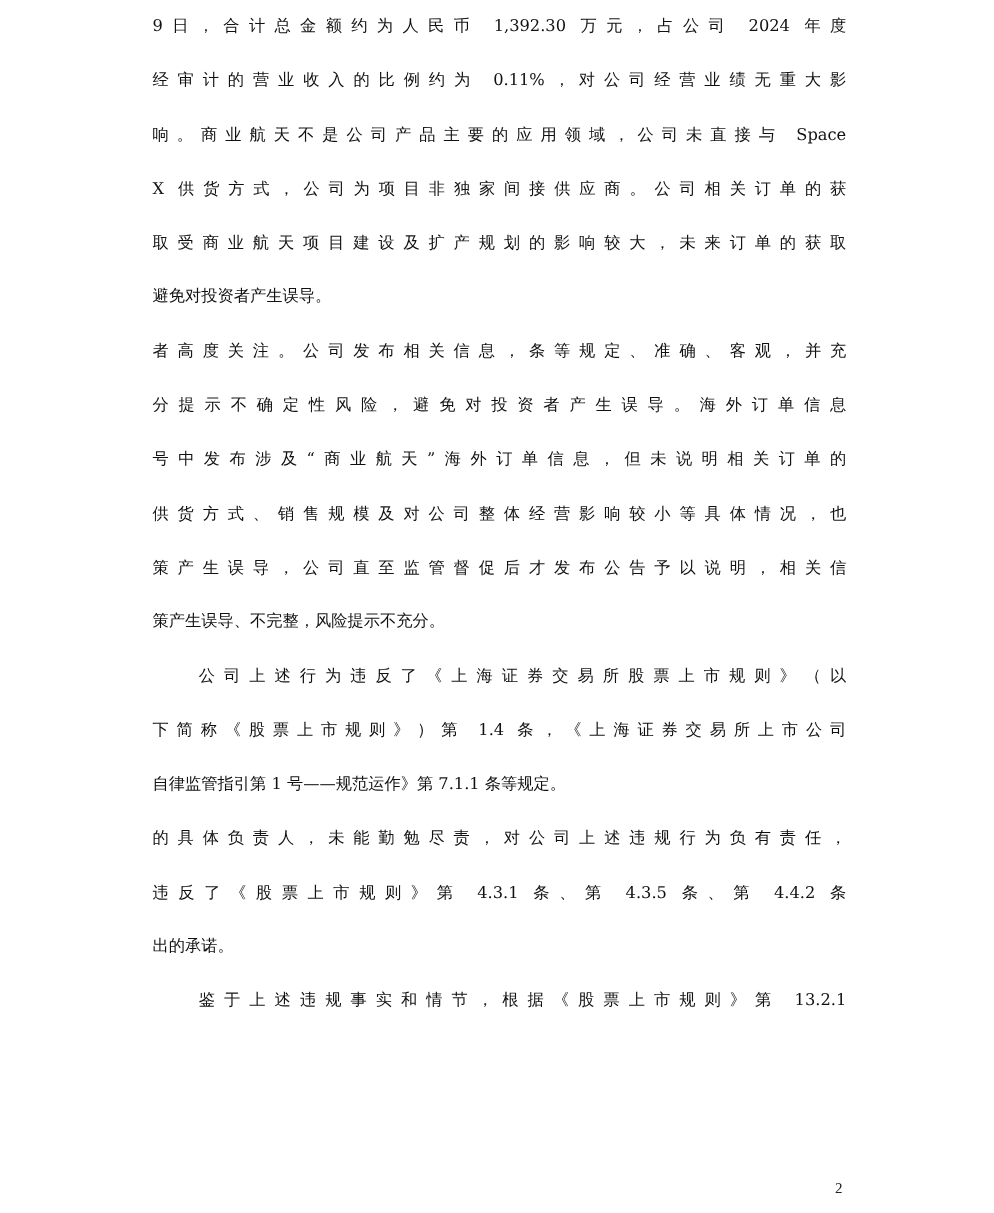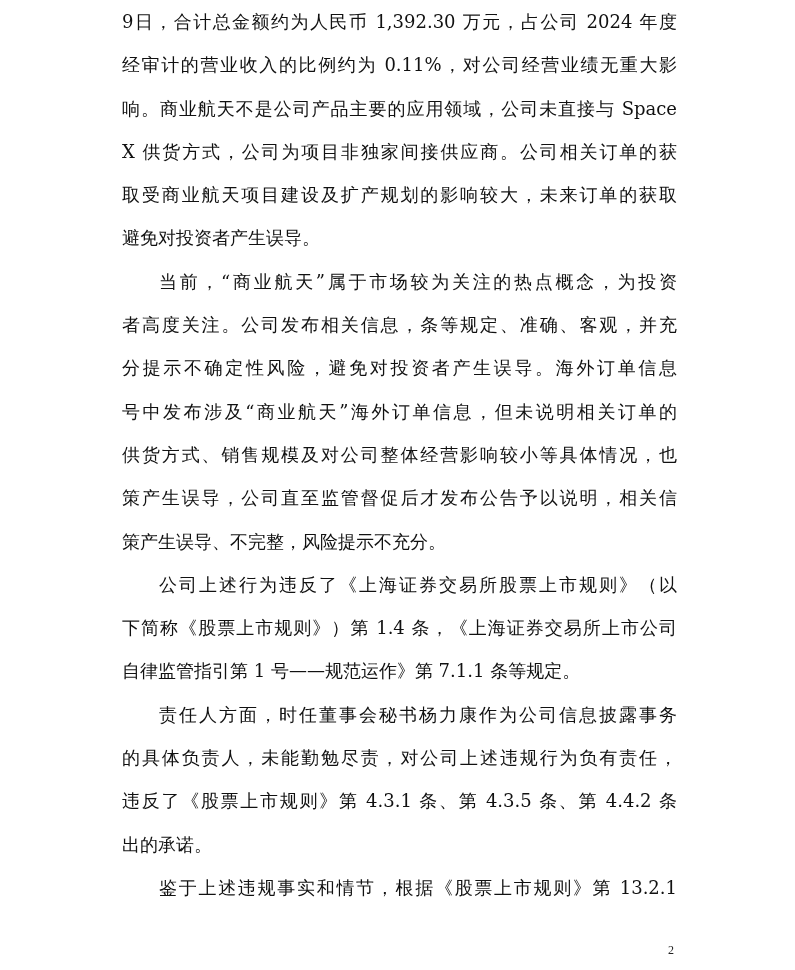--- a/index.html
+++ b/index.html
@@ -25,21 +25,21 @@
     }
     .content {
       position: absolute;
       left: 122px;
       top: 0px;
       width: 555px;
     }
     .line {
       height: 43.3px;
       line-height: 43.3px;
-      font-size: 18px;
+      font-size: 13px;
       white-space: nowrap;
       text-align: justify;
       text-align-last: justify;
       letter-spacing: 0px;
     }
     .line.last {
       text-align-last: left;
     }
     .line.indent {
       padding-left: 37px;
@@ -58,33 +58,31 @@
 
 <div class="page">
   <div class="content">
     <div class="line">9日，合计总金额约为人民币 1,392.30 万元，占公司 2024 年度</div>
     <div class="line">经审计的营业收入的比例约为 0.11%，对公司经营业绩无重大影</div>
     <div class="line">响。商业航天不是公司产品主要的应用领域，公司未直接与 Space</div>
     <div class="line">X 供货方式，公司为项目非独家间接供应商。公司相关订单的获</div>
     <div class="line">取受商业航天项目建设及扩产规划的影响较大，未来订单的获取</div>
     <div class="line last">避免对投资者产生误导。</div>
 
-    <div class="line indent">当前，“商业航天”属于市场较为关注的热点概念，为投资</div>
     <div class="line">者高度关注。公司发布相关信息，条等规定、准确、客观，并充</div>
     <div class="line">分提示不确定性风险，避免对投资者产生误导。海外订单信息</div>
     <div class="line">号中发布涉及“商业航天”海外订单信息，但未说明相关订单的</div>
     <div class="line">供货方式、销售规模及对公司整体经营影响较小等具体情况，也</div>
     <div class="line">策产生误导，公司直至监管督促后才发布公告予以说明，相关信</div>
     <div class="line last">策产生误导、不完整，风险提示不充分。</div>
 
     <div class="line indent">公司上述行为违反了《上海证券交易所股票上市规则》（以</div>
     <div class="line">下简称《股票上市规则》）第 1.4 条，《上海证券交易所上市公司</div>
     <div class="line last">自律监管指引第 1 号——规范运作》第 7.1.1 条等规定。</div>
 
-    <div class="line indent">责任人方面，时任董事会秘书杨力康作为公司信息披露事务</div>
     <div class="line">的具体负责人，未能勤勉尽责，对公司上述违规行为负有责任，</div>
     <div class="line">违反了《股票上市规则》第 4.3.1 条、第 4.3.5 条、第 4.4.2 条</div>
     <div class="line last">出的承诺。</div>
 
     <div class="line indent">鉴于上述违规事实和情节，根据《股票上市规则》第 13.2.1</div>
   </div>
   <div class="page-number">2</div>
 </div>
 
 </body></html>

